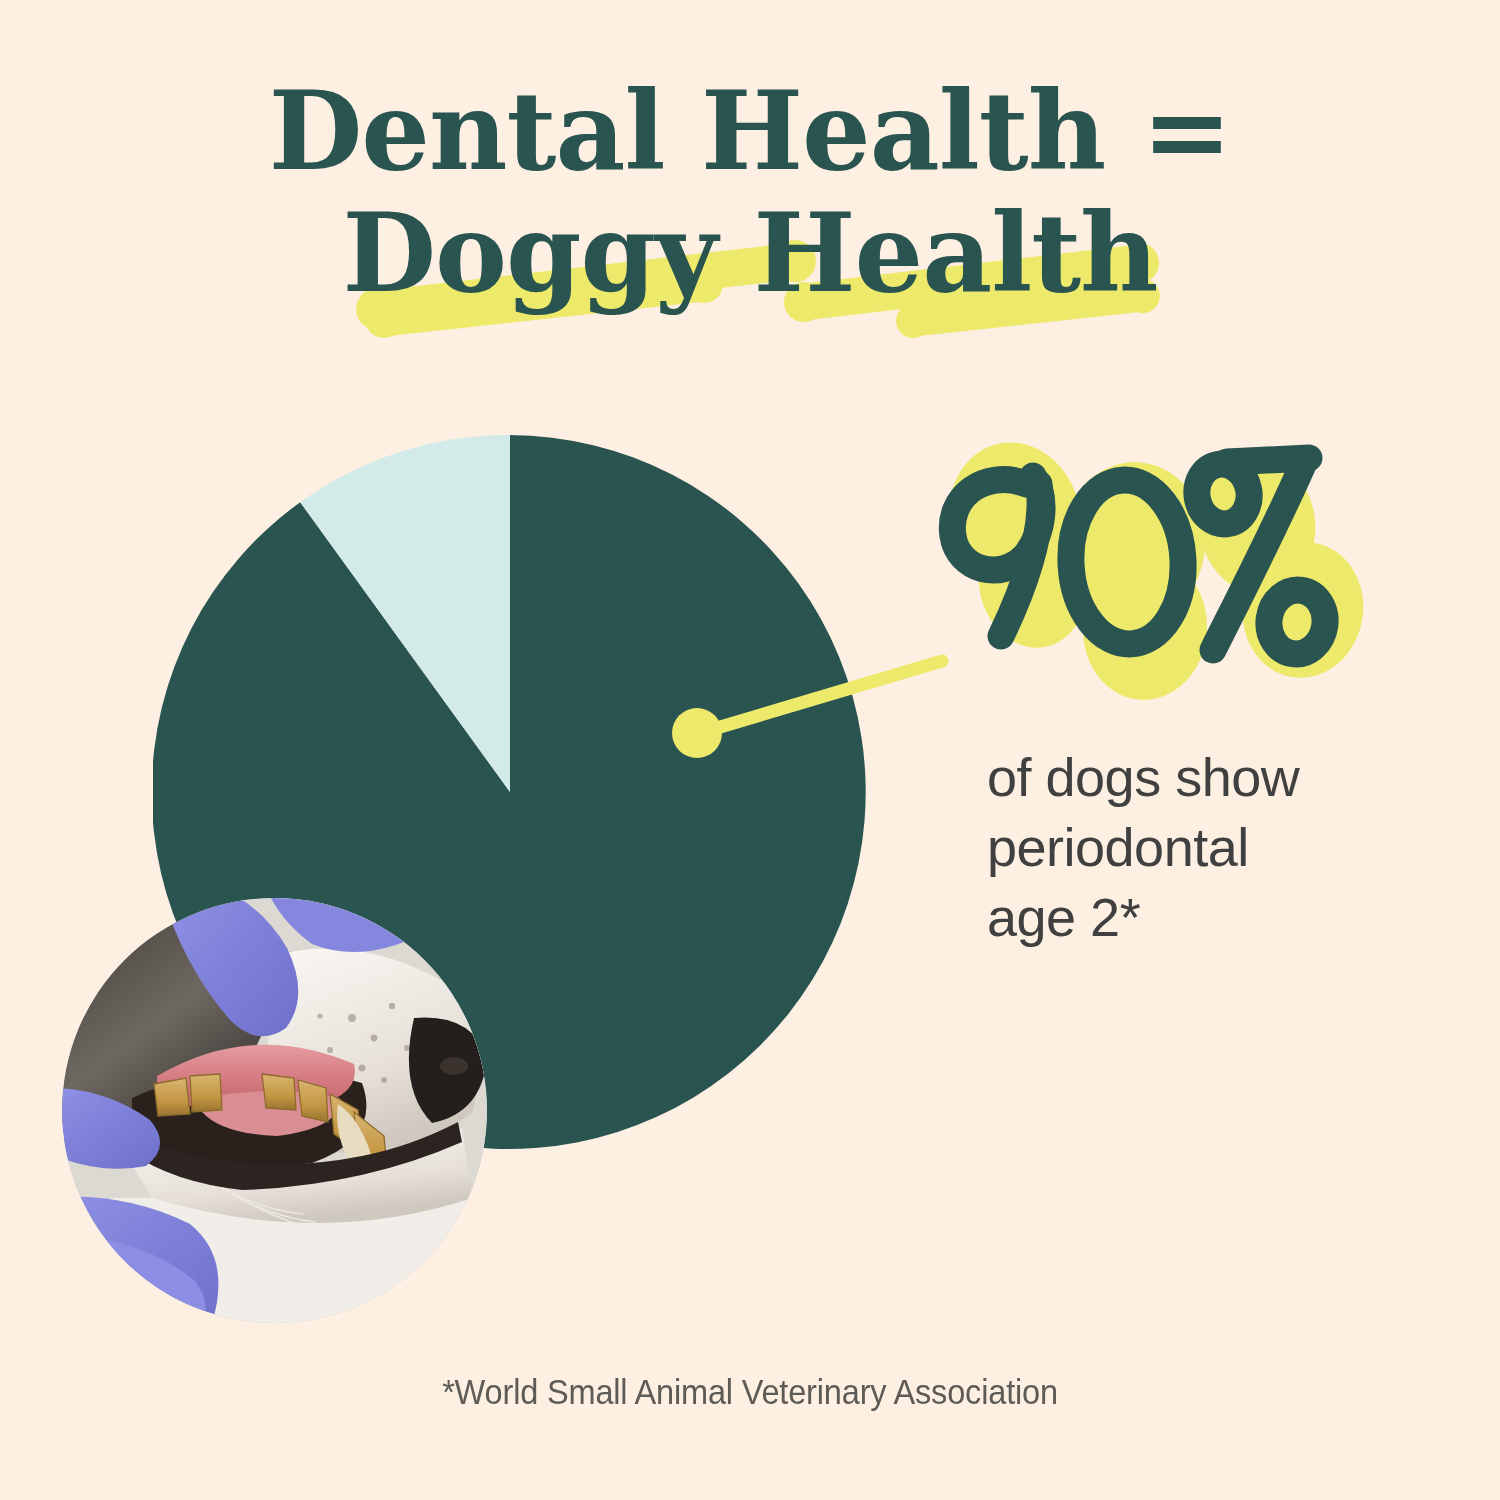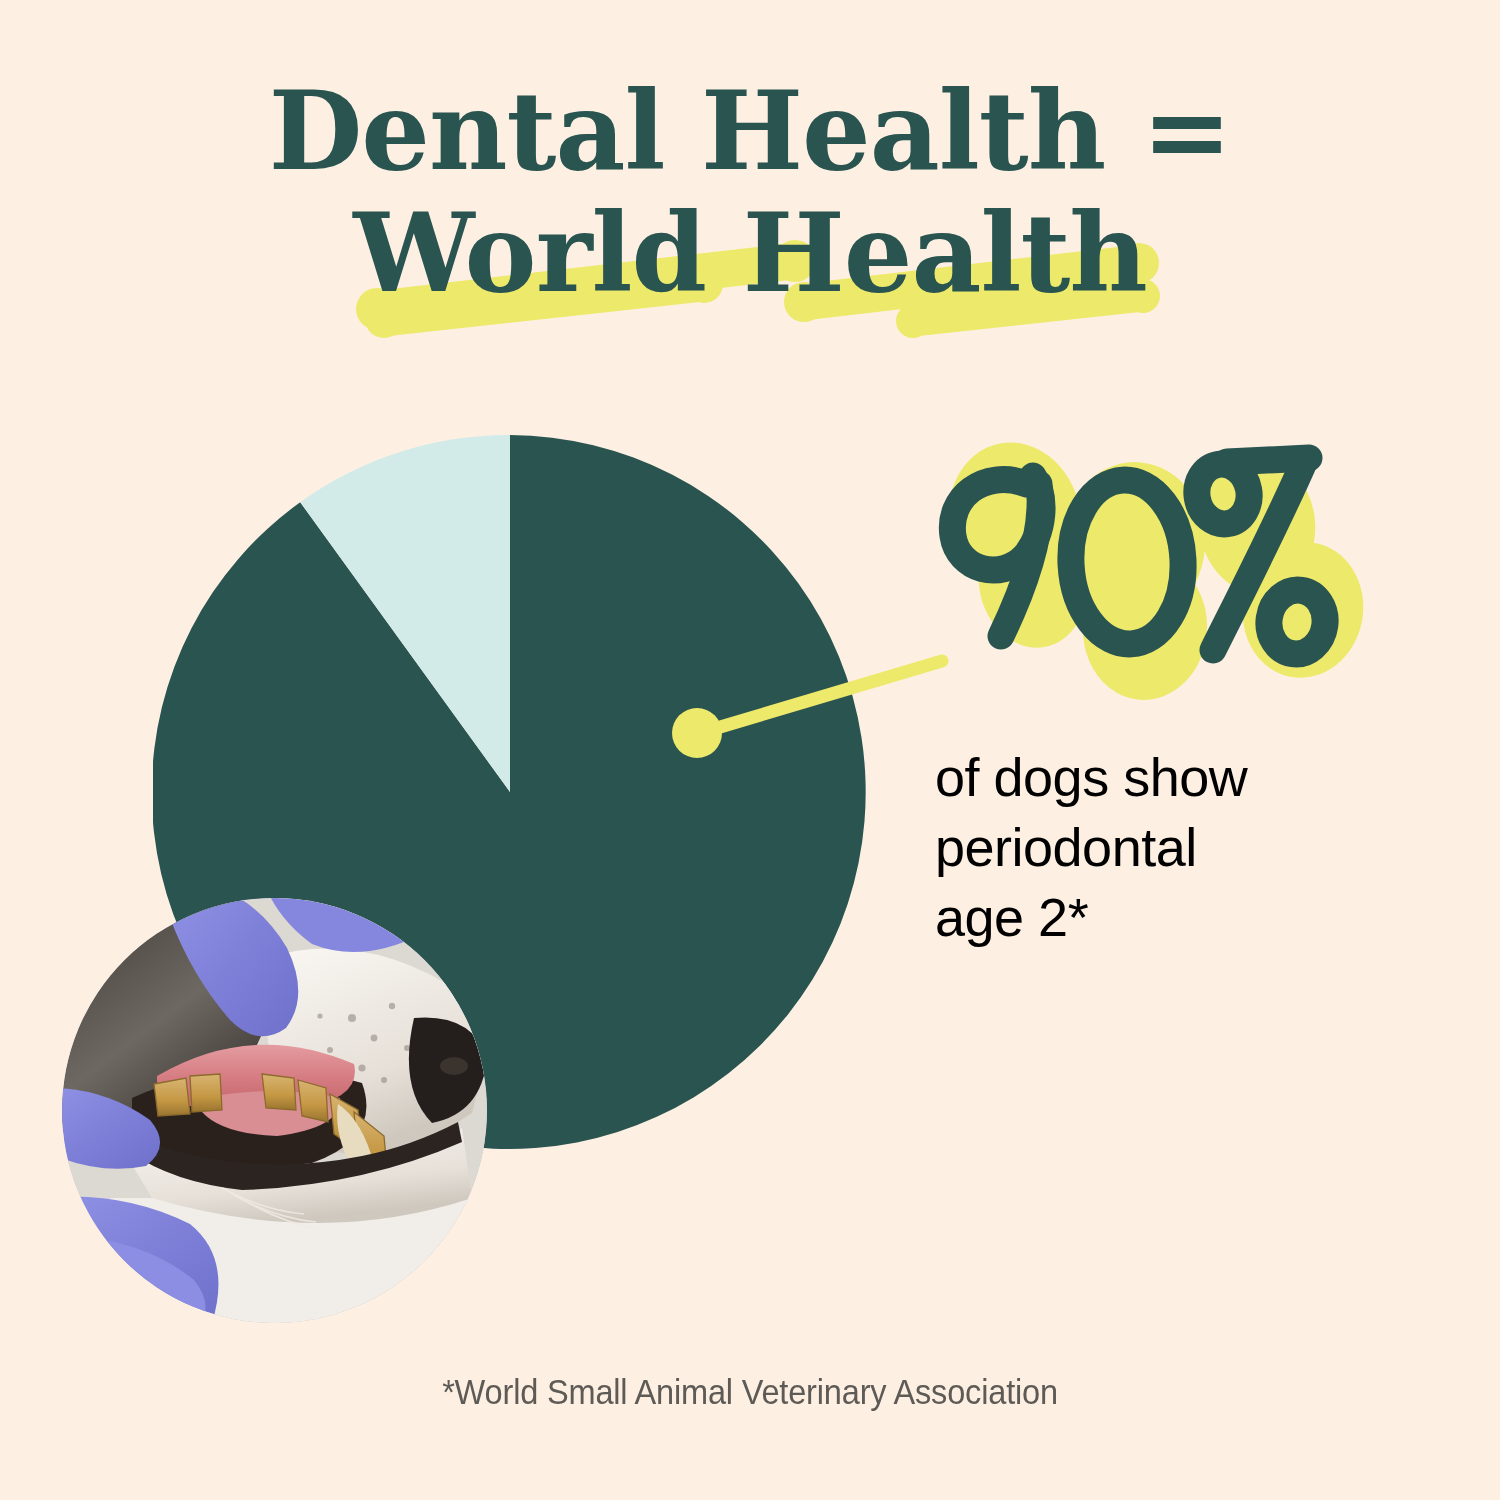--- a/index.html
+++ b/index.html
@@ -92,25 +92,25 @@
     left: 905px;
     top: 432px;
     width: 480px;
     height: 300px;
     z-index: 5;
   }
   .stat-number-wrap svg { display: block; width: 100%; height: 100%; }
 
   .stat-text {
     position: absolute;
-    left: 935px;
+    left: 987px;
     top: 742px;
     width: 500px;
     z-index: 5;
-    color: #000000;
+    color: #404040;
     font-family: "Liberation Sans", sans-serif;
     font-size: 54px;
     line-height: 70px;
     letter-spacing: -0.5px;
   }
   .stat-text .light { font-weight: 400; }
   .stat-text .bold  { font-weight: 400; }
 
   
   .footnote {
@@ -150,21 +150,21 @@
 
         <path d="M 910 141 L 1140 116 L 1146 84 L 916 109 Z"></path>
         <circle cx="913" cy="125" r="17"></circle>
         <circle cx="1143" cy="100" r="17"></circle>
       </g>
     </svg>
   </div>
 
   <div class="title-block">
     <span class="title-line title-line-1">Dental Health =</span>
-    <span class="title-line title-line-2">World Health</span>
+    <span class="title-line title-line-2">Doggy Health</span>
   </div>
 
   <div class="pie-wrap">
     <svg viewBox="0 0 714 714" xmlns="http://www.w3.org/2000/svg" aria-hidden="true">
 
       <path d="M 357 357 L 357 0 A 357 357 0 1 1 147.2 67.2 Z" fill="#2A5450"></path>
 
       <path d="M 357 357 L 147.2 67.2 A 357 357 0 0 1 357 0 Z" fill="#D3EBE8"></path>
     </svg>
   </div>

